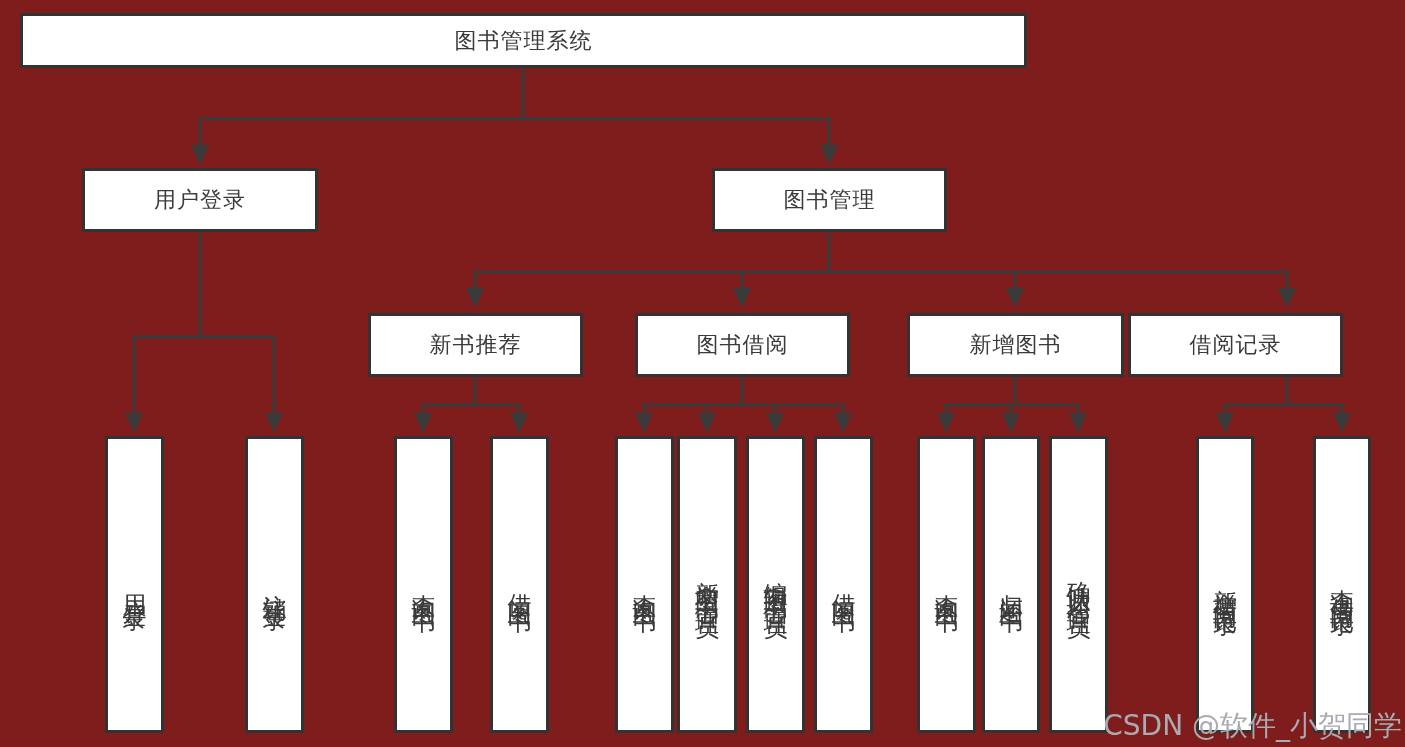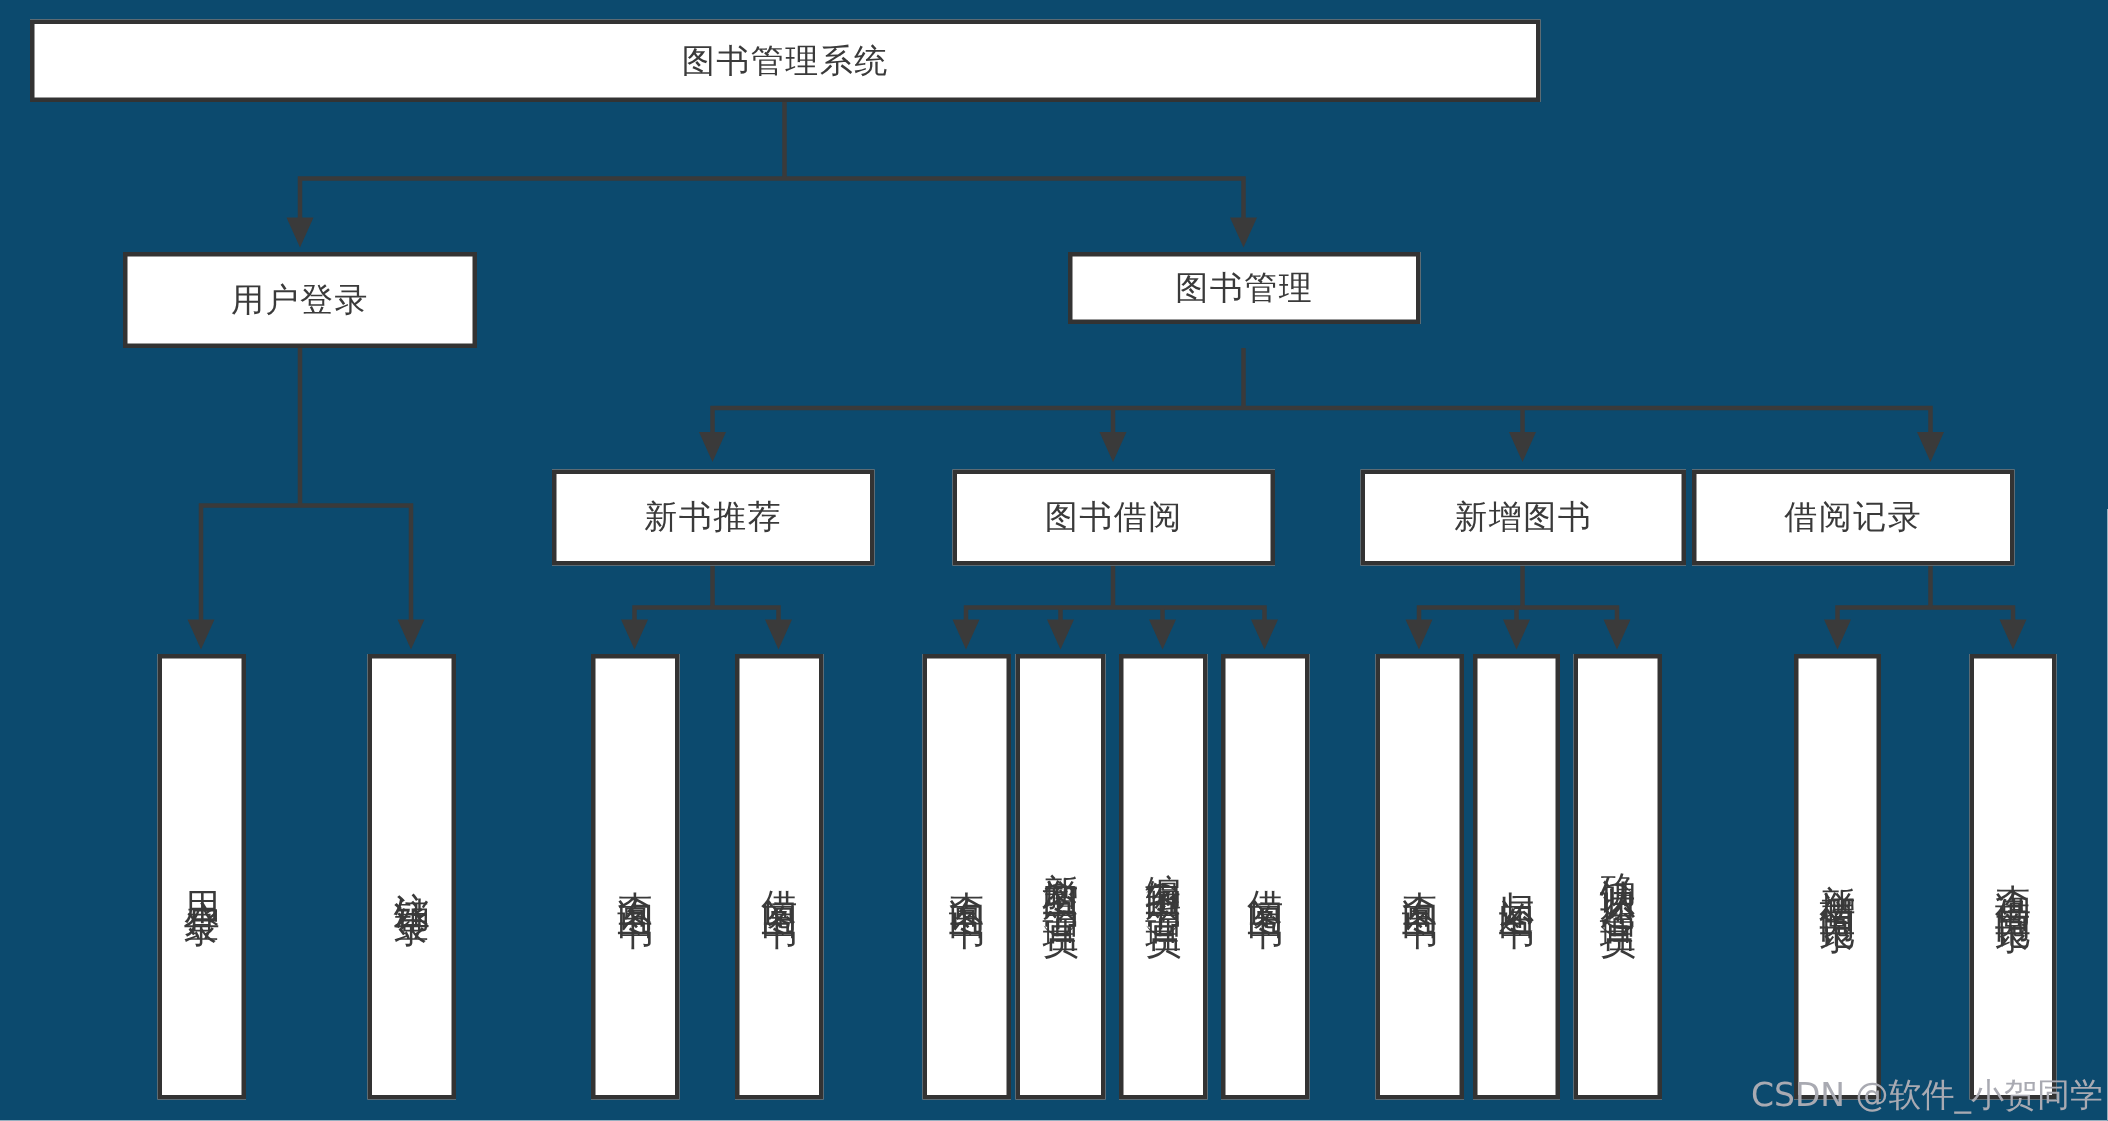--- a/index.html
+++ b/index.html
@@ -1,33 +1,33 @@
 <!DOCTYPE html>
 <html><head>
 <meta charset="utf-8">
 <style>
   html,body { margin:0; padding:0; background:#ffffff; }
   .canvas {
-    position:relative; width:1405px; height:747px; background:#0c4a6e;
+    position:relative; width:1405px; height:747px; background:#7f1d1d;
     font-family:"DejaVu Sans", sans-serif; overflow:hidden;
   }
   .connector-layer { position:absolute; left:0; top:0; width:1405px; height:747px; z-index:1; }
   .node {
     position:absolute; background:#ffffff; border:3px solid #333333; box-sizing:border-box;
     display:flex; align-items:center; justify-content:center;
     color:#3a3a3a; z-index:2; text-align:center;
   }
   .h  { font-size:22px; letter-spacing:1px; }
   .v  {
     writing-mode:vertical-rl; font-size:24px; line-height:1;
     letter-spacing:5px; padding:6px 0;
   }
   .watermark {
     position:absolute; right:3px; bottom:2px; z-index:5;
-    font-size:22px; color:#a9aab2; letter-spacing:0px; white-space:nowrap;
+    font-size:28px; color:#a9aab2; letter-spacing:0px; white-space:nowrap;
   }
 </style>
 </head>
 <body>
 
 <div class="canvas">
 
   <svg class="connector-layer" viewBox="0 0 1405 747">
     <g stroke="#3a3a3a" stroke-width="3" fill="none">
       <path d="M523 68 V119 M198.5 119 H830.5 M200 119 V147 M829 119 V147"></path>
@@ -57,21 +57,21 @@
       <polygon points="1002,413 1020,413 1011,433"></polygon>
       <polygon points="1069,413 1087,413 1078,433"></polygon>
       <polygon points="1216,413 1234,413 1225,433"></polygon>
       <polygon points="1333,413 1351,413 1342,433"></polygon>
     </g>
   </svg>
 
   <div class="node h" style="left:20px; top:13px; width:1007px; height:55px;">图书管理系统</div>
 
   <div class="node h" style="left:82px; top:168px; width:236px; height:64px;">用户登录</div>
-  <div class="node h" style="left:712px; top:168px; width:235px; height:48px;">图书管理</div>
+  <div class="node h" style="left:712px; top:168px; width:235px; height:64px;">图书管理</div>
 
   <div class="node h" style="left:368px; top:313px; width:215px; height:64px;">新书推荐</div>
   <div class="node h" style="left:635px; top:313px; width:215px; height:64px;">图书借阅</div>
   <div class="node h" style="left:907px; top:313px; width:217px; height:64px;">新增图书</div>
   <div class="node h" style="left:1128px; top:313px; width:215px; height:64px;">借阅记录</div>
 
   <div class="node v" style="left:105px; top:436px; width:59px; height:297px;">用户登录</div>
   <div class="node v" style="left:245px; top:436px; width:59px; height:297px;">注销登录</div>
 
   <div class="node v" style="left:394px; top:436px; width:59px; height:297px;">查询图书</div>

